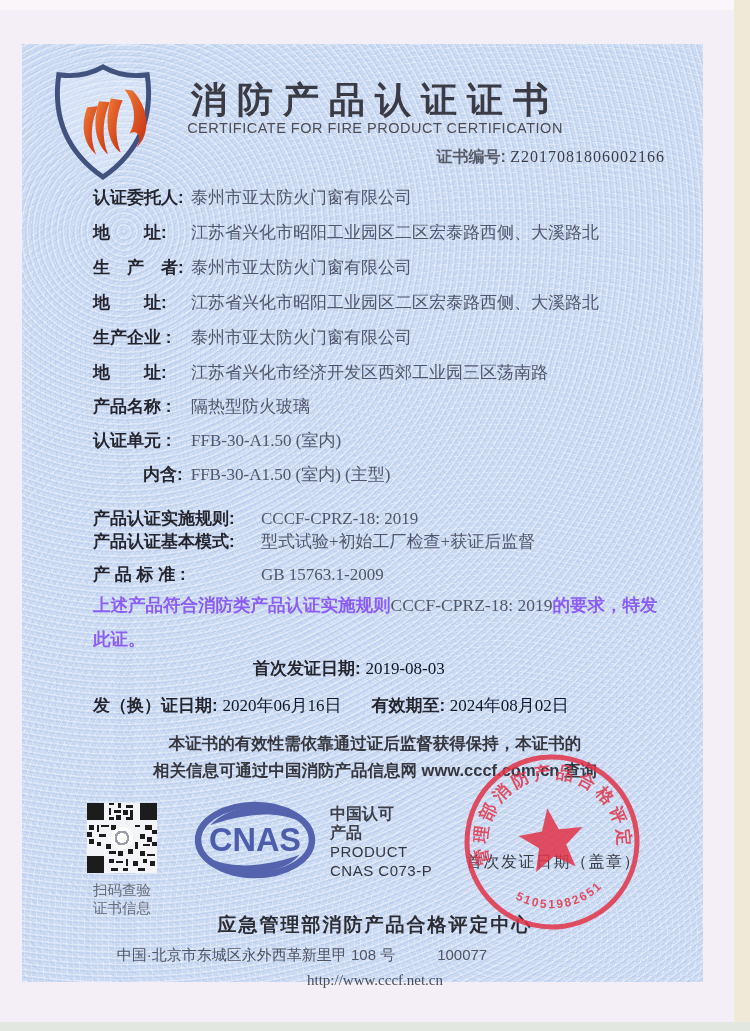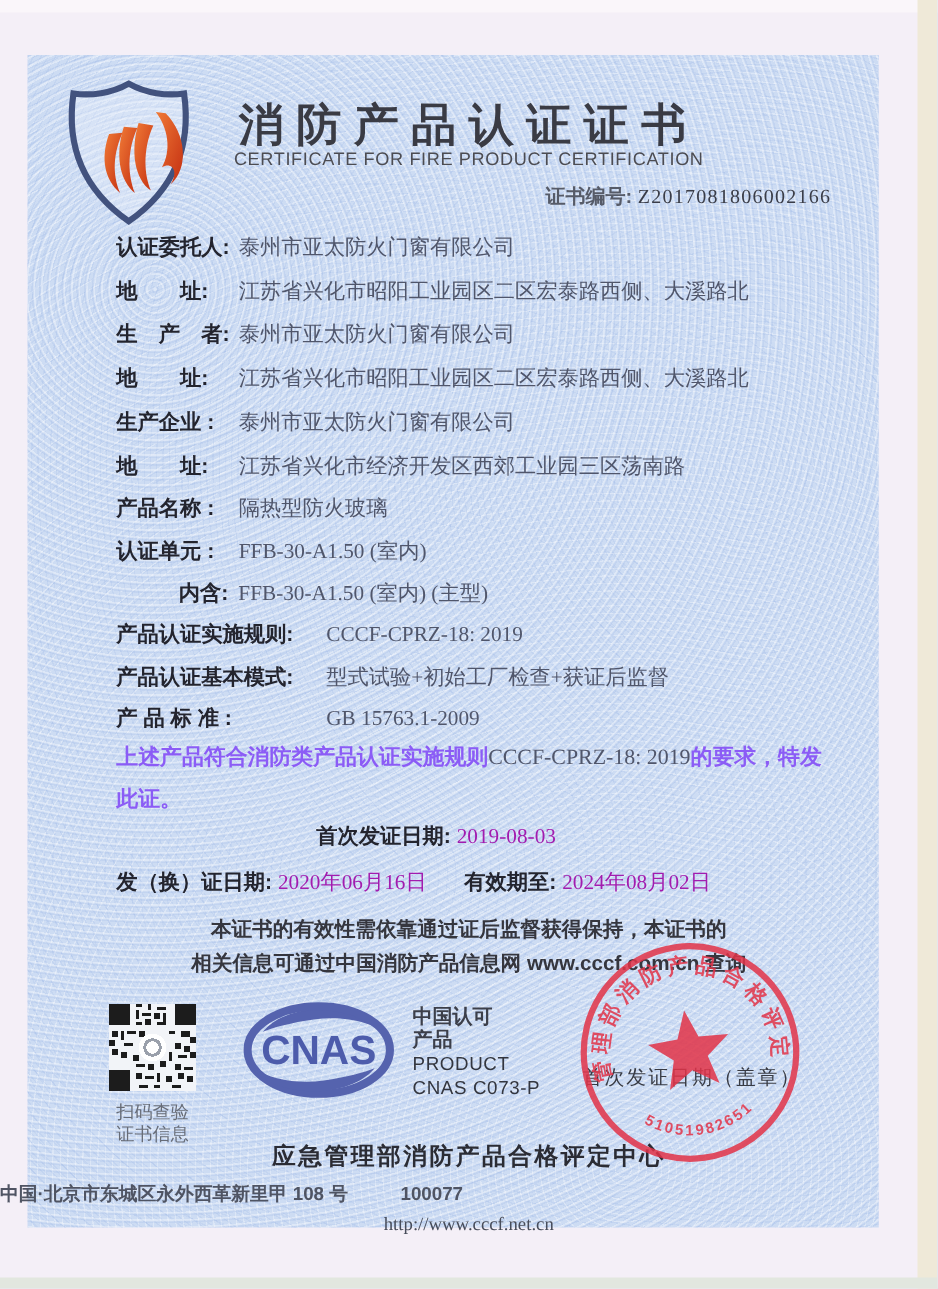--- a/index.html
+++ b/index.html
@@ -38,52 +38,52 @@
   .frow{left:93px;width:620px;font-size:17px;white-space:nowrap;}
   .frow .lab{display:inline-block;font-weight:700;color:#23242e;}
   .frow.ga .lab{width:98px;}
   .frow.gb .lab{width:168px;}
   .frow .val{font-family:"Liberation Serif","DejaVu Serif",serif;color:#50566b;}
   .frow.indent{left:143px;}
   .frow.indent .lab{width:auto;margin-right:8px;}
 
   .r0{top:186px;}.r1{top:221px;}.r2{top:256px;}.r3{top:291px;}
   .r4{top:326px;}.r5{top:361px;}.r6{top:395px;}.r7{top:429px;}
-  .r8{top:463px;}.r9{top:496px;}.r10{top:530px;}.r11{top:563px;}
+  .r8{top:463px;}.r9{top:507px;}.r10{top:530px;}.r11{top:563px;}
 
   .statement{left:93px;width:600px;font-size:17.5px;line-height:26px;}
   .st1{top:592px;}
   .st2{top:626px;}
   .statement .b{font-weight:700;color:#8b5cf6;}
   .statement .c{font-family:"Liberation Serif","DejaVu Serif",serif;color:#50566b;}
 
   .first-issue{left:253px;top:657px;font-size:17px;}
   .reissue{left:93px;top:694px;font-size:17px;white-space:nowrap;}
   .dlab{font-weight:700;color:#23242e;}
-  .dval{font-family:"Liberation Serif","DejaVu Serif",serif;color:#a21caf;}
+  .dval{font-family:"Liberation Serif","DejaVu Serif",serif;color:#0f172a;}
   .gap-l{margin-left:30px;}
 
   .notice{left:70px;width:610px;text-align:center;font-size:16.5px;font-weight:600;color:#35363e;}
   .n1{top:733px;}
   .n2{top:760px;}
 
   .qr-block{left:84px;top:803px;width:76px;text-align:center;}
   .qr-block svg{display:block;margin:0 auto;}
   .qr-cap{font-size:14.5px;color:#676c77;line-height:18px;margin-top:8px;}
 
   .cnas{left:194px;top:800px;width:122px;height:80px;}
   .accred{left:330px;top:804px;line-height:19px;}
   .accred .cjk{font-size:16px;font-weight:700;color:#3c3f4a;}
   .accred .en{font-size:15px;color:#33363f;letter-spacing:.5px;}
 
   .issuer{left:466px;top:852px;font-size:16px;color:#383b44;letter-spacing:1.5px;z-index:3;}
   .stamp{left:452px;top:742px;width:200px;height:200px;z-index:4;opacity:.85;transform:rotate(-8deg);}
 
   .f-org{left:0;top:912px;width:750px;text-align:center;font-size:19px;font-weight:700;color:#2b2c34;letter-spacing:2px;}
-  .f-addr{left:0;top:946px;width:604px;text-align:left;font-size:15px;color:#4f5463;font-weight:bold;}
+  .f-addr{left:0;top:946px;width:604px;text-align:center;font-size:15px;color:#4f5463;}
   .f-addr .pc{margin-left:42px;}
   .f-web{left:0;top:972px;width:750px;text-align:center;font-size:15px;color:#474c5a;
          font-family:"Liberation Serif","DejaVu Serif",serif;}
 </style>
 </head>
 <body>
 
 <div>
   <div class="panel"></div>
   <div class="edge-top"></div>

